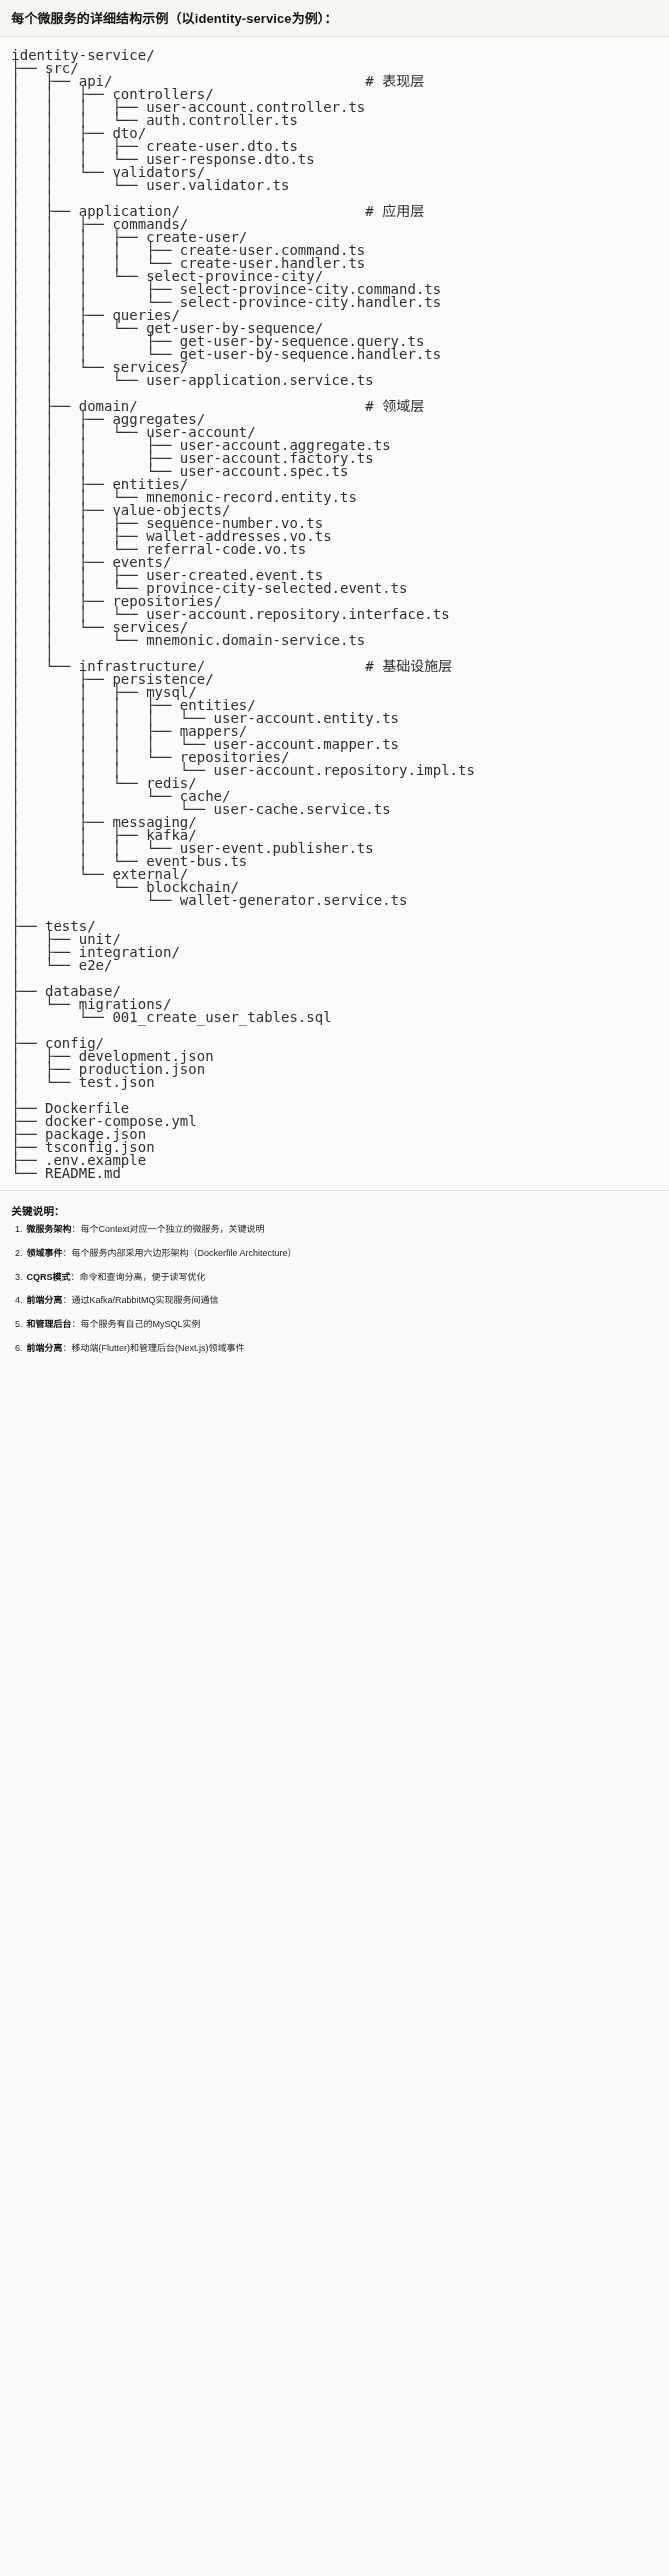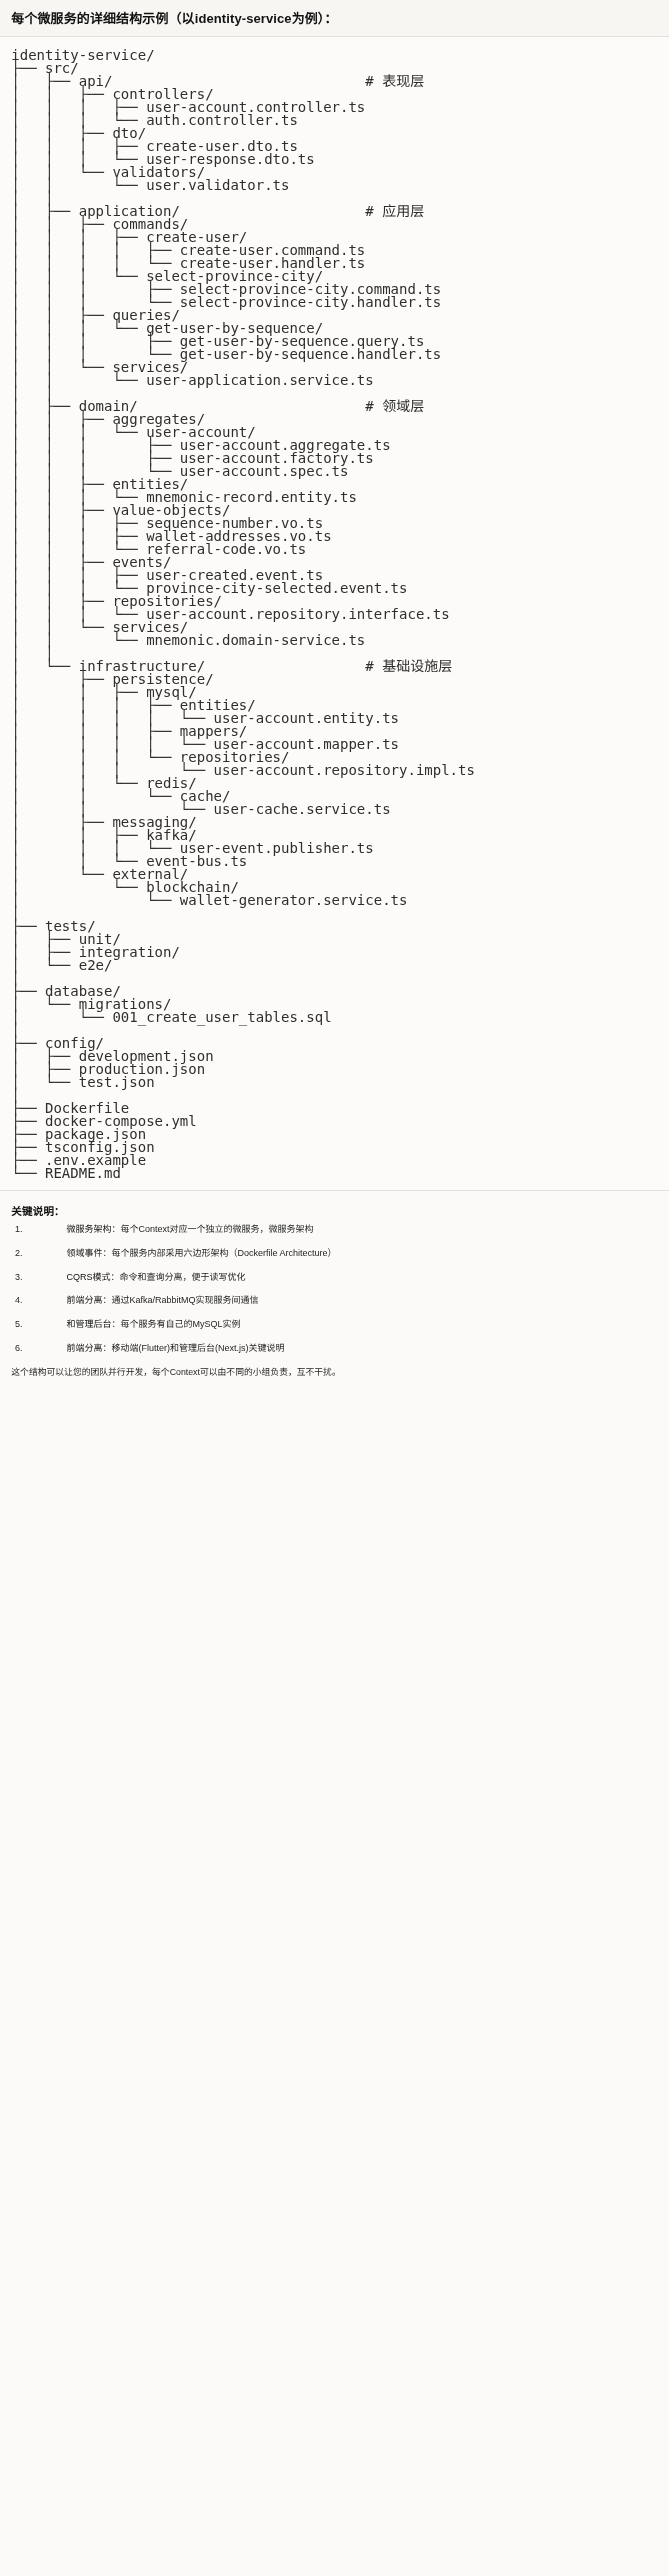--- a/index.html
+++ b/index.html
@@ -78,23 +78,22 @@
     color: #1d1d1d;
   }
   ol.notes-list > li {
     margin: 0 0 9.4px 0;
     padding-left: 1.3px;
   }
   ol.notes-list > li::marker {
     font-weight: 400;
   }
   .note-term {
-    font-weight: 400;
+    font-weight: 700;
     color: #101010;
-    margin-left: 40px;
   }
   .note-sep { color: #1d1d1d; }
   .note-desc { color: #1d1d1d; }
 
   .closing {
     margin: 7.5px 0 0 0;
     font-size: 8.8px;
     line-height: 1.7;
     color: #1d1d1d;
   }
@@ -196,36 +195,35 @@
 ├── tsconfig.json
 ├── .env.example
 └── README.md</pre>
   </section>
 
   <section class="notes-block">
     <h2 class="notes-heading">关键说明：</h2>
 
     <ol class="notes-list">
       <li>
-        <span class="note-term">微服务架构</span><span class="note-sep">：</span><span class="note-desc">每个Context对应一个独立的微服务，微服务架构</span>
+        <span class="note-term">微服务架构</span><span class="note-sep">：</span><span class="note-desc">每个Context对应一个独立的微服务，关键说明</span>
       </li>
       <li>
         <span class="note-term">领域事件</span><span class="note-sep">：</span><span class="note-desc">每个服务内部采用六边形架构（Dockerfile Architecture）</span>
       </li>
       <li>
         <span class="note-term">CQRS模式</span><span class="note-sep">：</span><span class="note-desc">命令和查询分离，便于读写优化</span>
       </li>
       <li>
         <span class="note-term">前端分离</span><span class="note-sep">：</span><span class="note-desc">通过Kafka/RabbitMQ实现服务间通信</span>
       </li>
       <li>
         <span class="note-term">和管理后台</span><span class="note-sep">：</span><span class="note-desc">每个服务有自己的MySQL实例</span>
       </li>
       <li>
-        <span class="note-term">前端分离</span><span class="note-sep">：</span><span class="note-desc">移动端(Flutter)和管理后台(Next.js)关键说明</span>
+        <span class="note-term">前端分离</span><span class="note-sep">：</span><span class="note-desc">移动端(Flutter)和管理后台(Next.js)领域事件</span>
       </li>
     </ol>
 
-    <p class="closing">这个结构可以让您的团队并行开发，每个Context可以由不同的小组负责，互不干扰。</p>
   </section>
 
 </div>
 
 
 </body></html>

